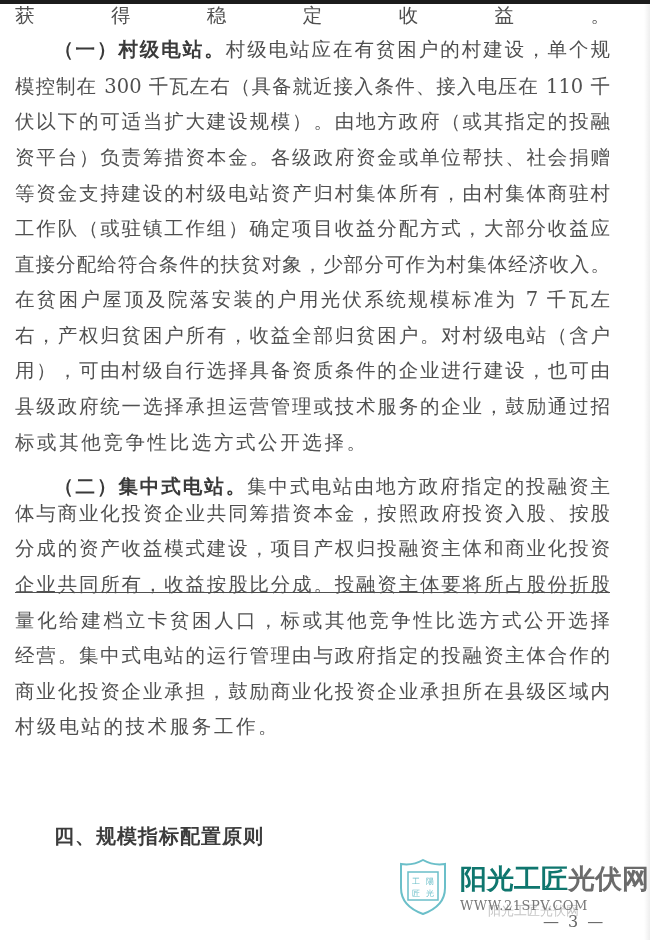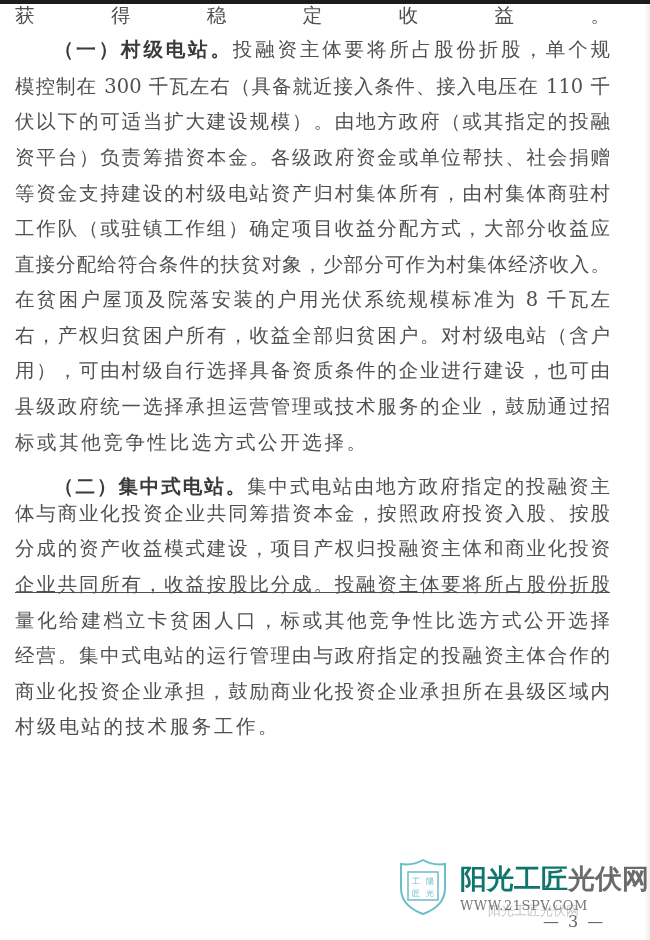--- a/index.html
+++ b/index.html
@@ -114,42 +114,43 @@
   </style>
 </head>
 <body>
 
 <div class="top-bar"></div>
 <div class="right-edge"></div>
 
 <div class="page">
   <div id="lines">
       <div class="line just" style="top: 2px;"><span>获得稳定收益。</span></div>
-      <div class="line indent just" style="top: 36px;"><span class="bold">（一）村级电站。</span><span>投融资主体要将所占股份折股，单个规</span></div>
+      <div class="line indent just" style="top: 36px;"><span class="bold">（一）村级电站。</span><span>村级电站应在有贫困户的村建设，单个规</span></div>
       <div class="line just" style="top: 73px;"><span>模控制在 300 千瓦左右（具备就近接入条件、接入电压在 110 千</span></div>
       <div class="line just" style="top: 108px;"><span>伏以下的可适当扩大建设规模）。由地方政府（或其指定的投融</span></div>
       <div class="line just" style="top: 144px;"><span>资平台）负责筹措资本金。各级政府资金或单位帮扶、社会捐赠</span></div>
       <div class="line just" style="top: 180px;"><span>等资金支持建设的村级电站资产归村集体所有，由村集体商驻村</span></div>
       <div class="line just" style="top: 215px;"><span>工作队（或驻镇工作组）确定项目收益分配方式，大部分收益应</span></div>
       <div class="line just" style="top: 251px;"><span>直接分配给符合条件的扶贫对象，少部分可作为村集体经济收入。</span></div>
-      <div class="line just" style="top: 286px;"><span>在贫困户屋顶及院落安装的户用光伏系统规模标准为 8 千瓦左</span></div>
+      <div class="line just" style="top: 286px;"><span>在贫困户屋顶及院落安装的户用光伏系统规模标准为 7 千瓦左</span></div>
       <div class="line just" style="top: 322px;"><span>右，产权归贫困户所有，收益全部归贫困户。对村级电站（含户</span></div>
       <div class="line just" style="top: 357px;"><span>用），可由村级自行选择具备资质条件的企业进行建设，也可由</span></div>
       <div class="line just" style="top: 393px;"><span>县级政府统一选择承担运营管理或技术服务的企业，鼓励通过招</span></div>
       <div class="line" style="top: 429px;"><span>标或其他竞争性比选方式公开选择。</span></div>
       <div class="line indent just" style="top: 464px; margin-top: 9px;"><span class="bold">（二）集中式电站。</span><span>集中式电站由地方政府指定的投融资主</span></div>
       <div class="line just" style="top: 500px;"><span>体与商业化投资企业共同筹措资本金，按照政府投资入股、按股</span></div>
       <div class="line just" style="top: 535px;"><span>分成的资产收益模式建设，项目产权归投融资主体和商业化投资</span></div>
       <div class="line just" style="top: 571px; text-decoration: underline;"><span>企业共同所有，收益按股比分成。投融资主体要将所占股份折股</span></div>
       <div class="line just" style="top: 607px;"><span>量化给建档立卡贫困人口，标或其他竞争性比选方式公开选择</span></div>
       <div class="line just" style="top: 642px;"><span>经营。集中式电站的运行管理由与政府指定的投融资主体合作的</span></div>
       <div class="line just" style="top: 678px;"><span>商业化投资企业承担，鼓励商业化投资企业承担所在县级区域内</span></div>
       <div class="line" style="top: 713px;"><span>村级电站的技术服务工作。</span></div>
     </div>
 
+  <div class="heading">四、规模指标配置原则</div>
 
   <div class="watermark">
     <svg class="shield" viewBox="0 0 50 58">
       <path d="M25 2 C18 6 10 7 3 6 L3 30 C3 44 14 52 25 56 C36 52 47 44 47 30 L47 6 C40 7 32 6 25 2 Z" fill="none" stroke="#6bbfc9" stroke-width="2"></path>
       <rect x="10" y="14" width="30" height="28" fill="none" stroke="#6bbfc9" stroke-width="1.5"></rect>
       <text x="18" y="26" font-size="8" fill="#6bbfc9" text-anchor="middle" font-family="DejaVu Sans, sans-serif">工</text>
       <text x="32" y="26" font-size="8" fill="#6bbfc9" text-anchor="middle" font-family="DejaVu Sans, sans-serif">陽</text>
       <text x="18" y="38" font-size="8" fill="#6bbfc9" text-anchor="middle" font-family="DejaVu Sans, sans-serif">匠</text>
       <text x="32" y="38" font-size="8" fill="#6bbfc9" text-anchor="middle" font-family="DejaVu Sans, sans-serif">光</text>
     </svg>

